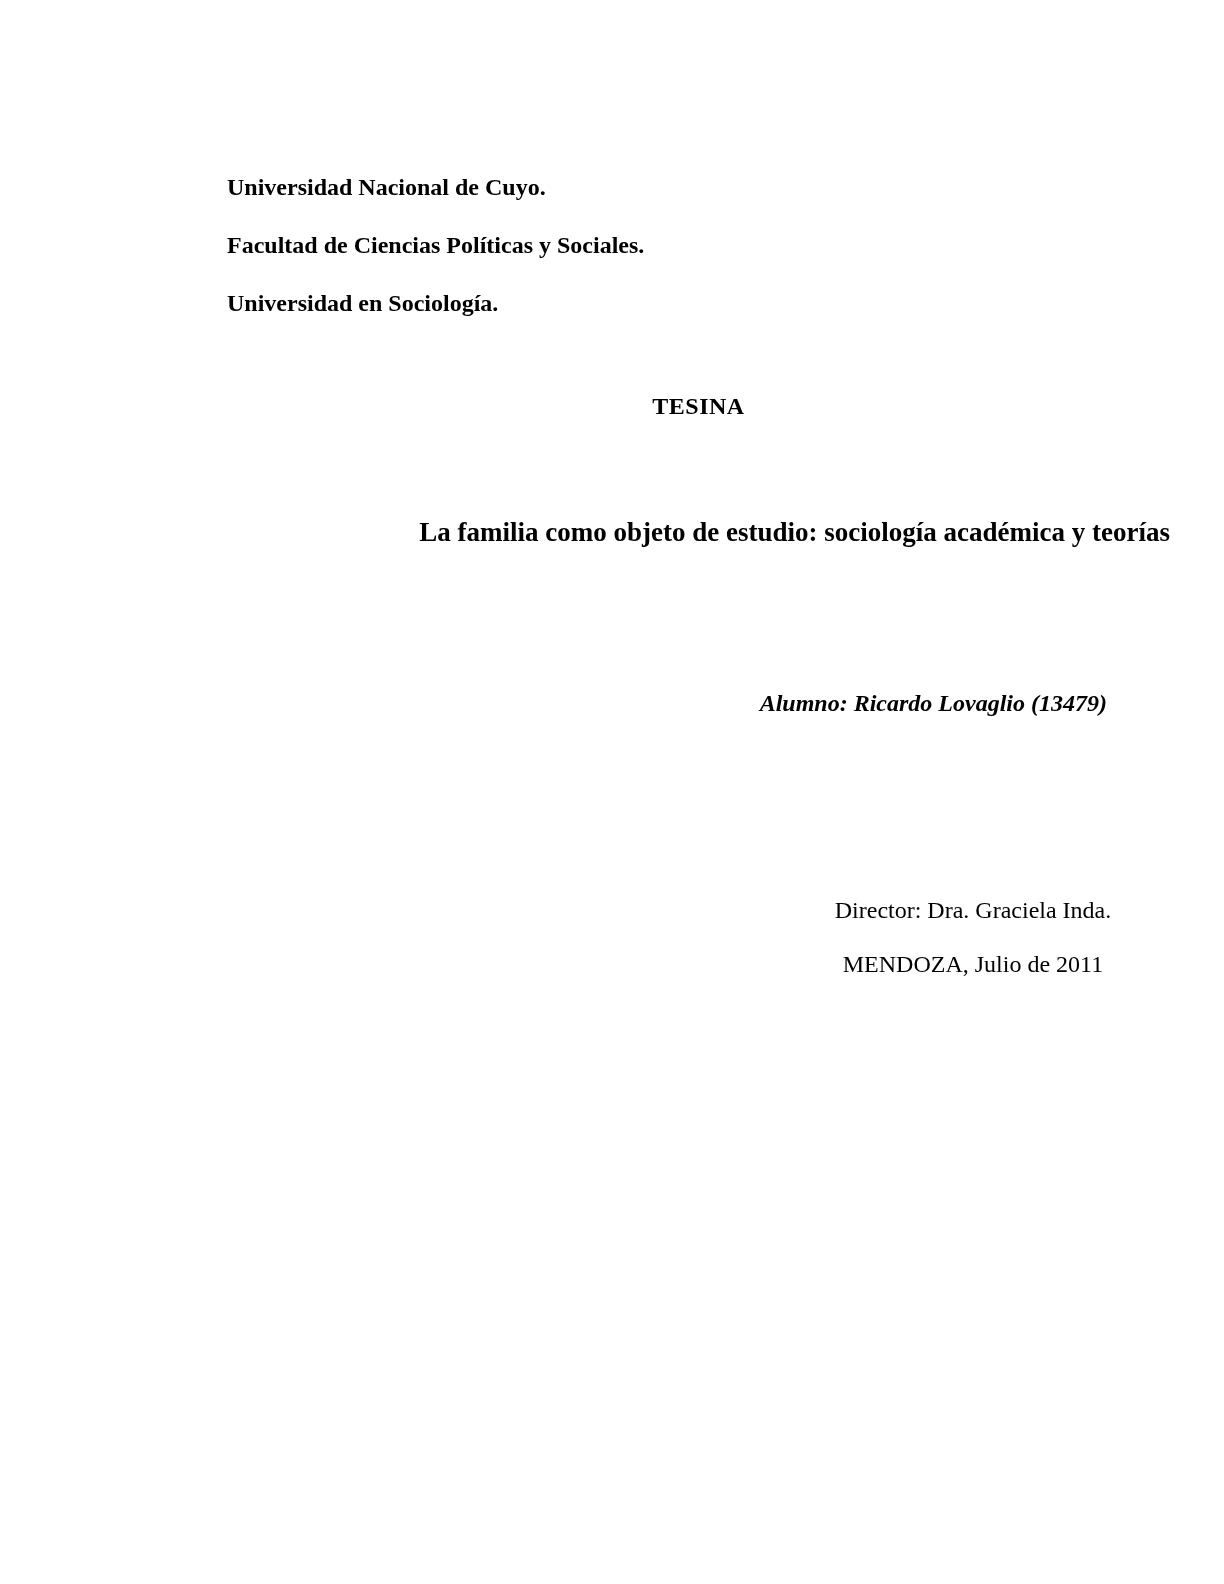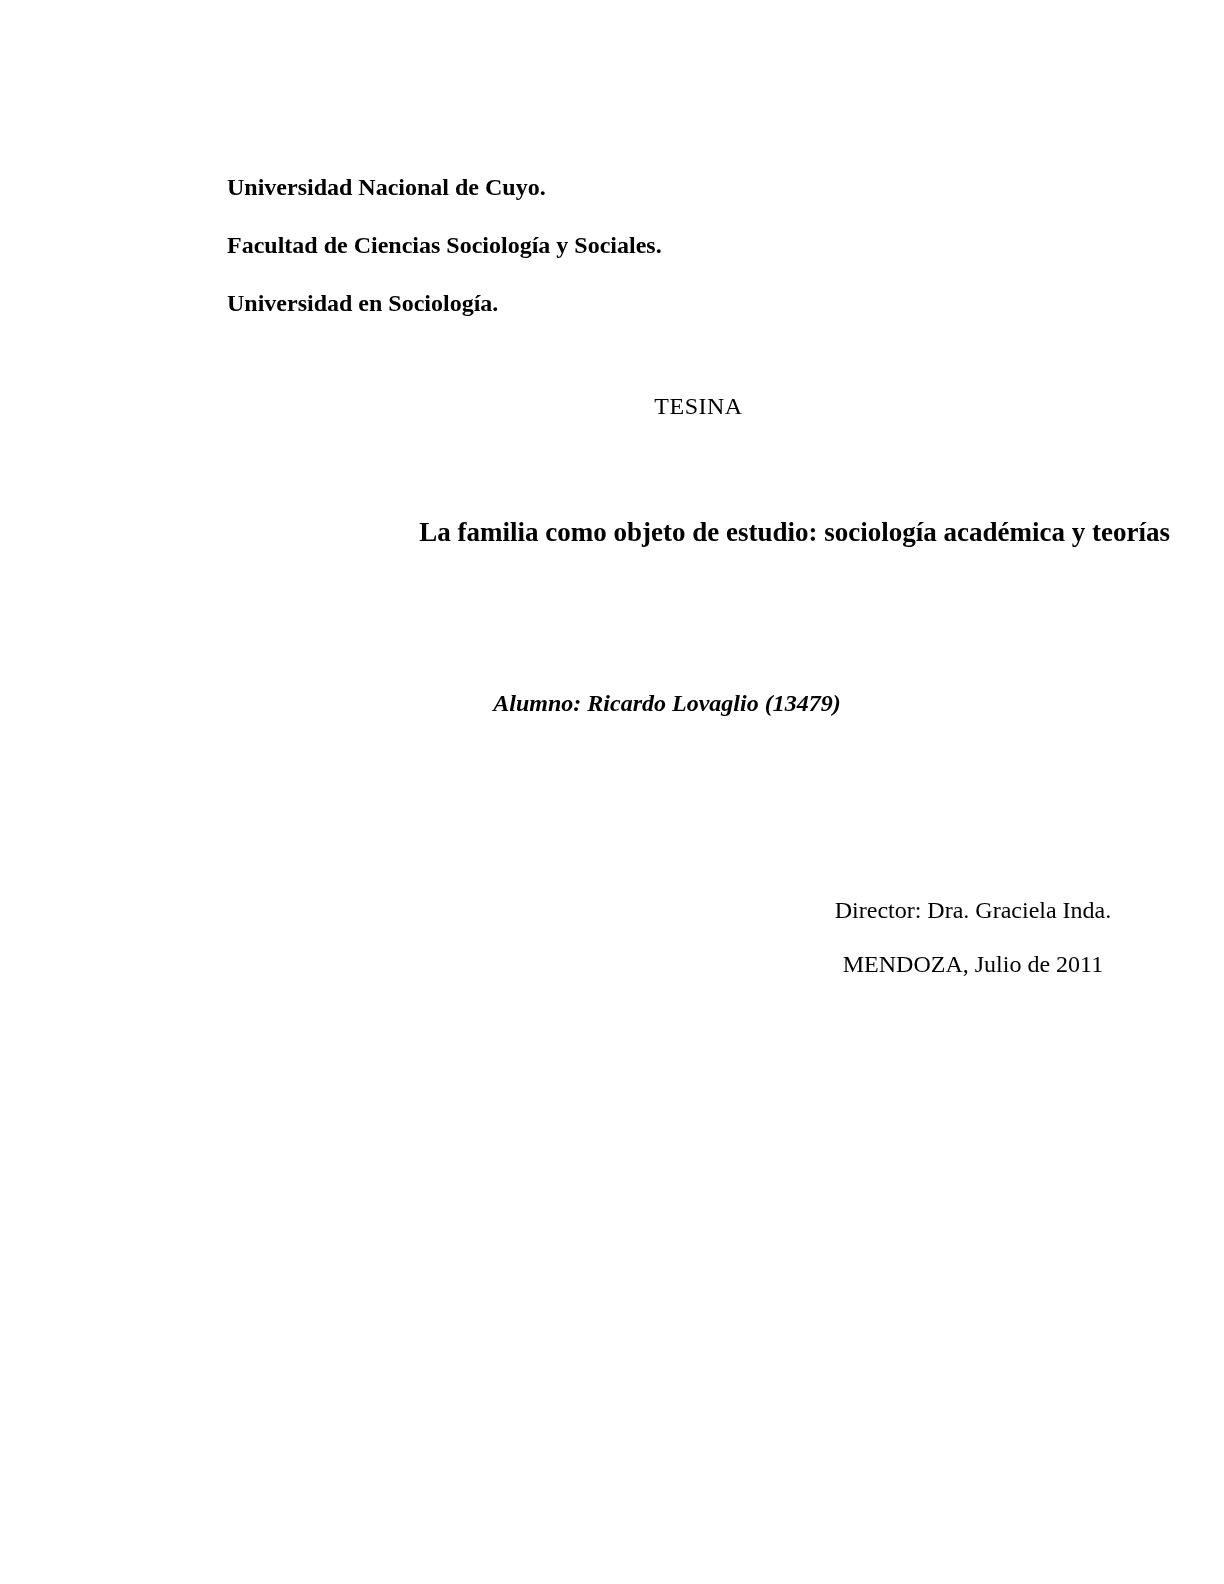--- a/index.html
+++ b/index.html
@@ -29,39 +29,39 @@
     margin: 0 0 34px 0;
     white-space: nowrap;
   }
   .doc-type {
     position: absolute;
     left: 227px;
     top: 393px;
     width: 943px;
     text-align: center;
     font-size: 24px;
-    font-weight: normal;
+    font-weight: bold;
     letter-spacing: 0.5px;
   }
   .title-block {
     position: absolute;
     left: 227px;
     top: 505px;
     width: 943px;
     text-align: right;
     font-size: 27px;
     font-weight: bold;
     line-height: 54px;
   }
   .author-line {
     position: absolute;
     left: 227px;
     top: 690px;
     width: 880px;
-    text-align: center;
+    text-align: right;
     font-size: 24px;
     font-weight: bold;
     font-style: italic;
   }
   .footer-block {
     position: absolute;
     left: 700px;
     top: 898px;
     width: 546px;
     text-align: center;
@@ -74,21 +74,21 @@
     white-space: nowrap;
   }
 </style>
 </head>
 <body>
 
 <div class="page">
 
   <div class="header-block">
     <div class="header-line">Universidad Nacional de Cuyo.</div>
-    <div class="header-line">Facultad de Ciencias Sociología y Sociales.</div>
+    <div class="header-line">Facultad de Ciencias Políticas y Sociales.</div>
     <div class="header-line">Universidad en Sociología.</div>
   </div>
 
   <div class="doc-type">TESINA</div>
 
   <div class="title-block">
     <div>La familia como objeto de estudio: sociología académica y teorías</div>
   </div>
 
   <div class="author-line">Alumno: Ricardo Lovaglio (13479)</div>

